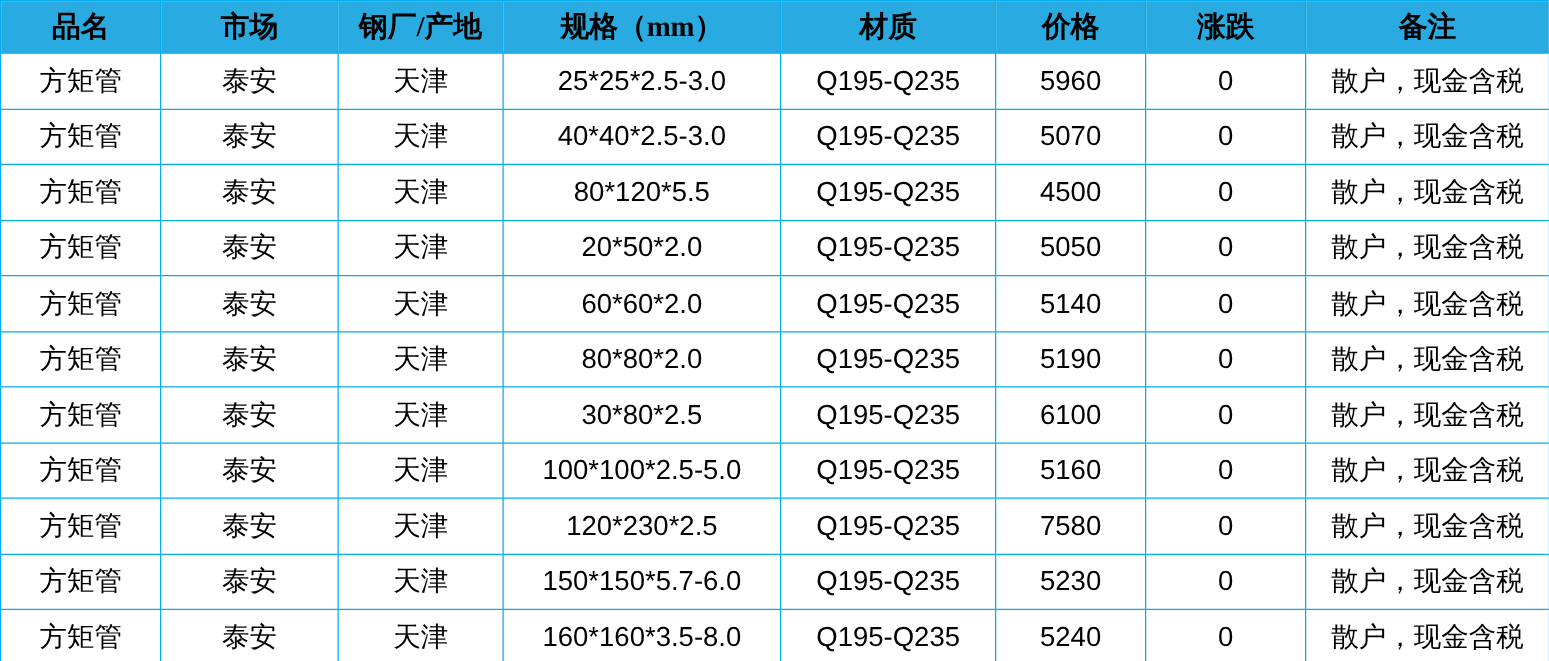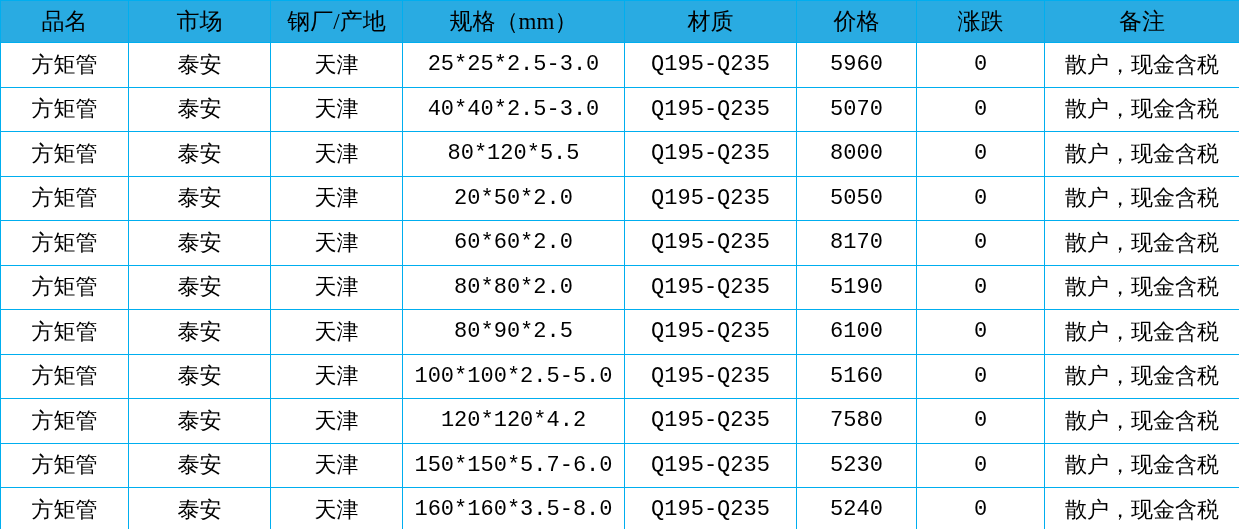--- a/index.html
+++ b/index.html
@@ -25,40 +25,40 @@
     vertical-align: middle;
     font-size: 22px;
     color: #000000;
     padding: 0;
     white-space: nowrap;
     overflow: hidden;
   }
   table.price-table thead th {
     background: #29abe2;
     height: 41px;
-    font-weight: normal;
+    font-weight: bold;
     font-size: 23px;
     color: #000000;
   }
   table.price-table tbody td {
     background: #ffffff;
     height: 43.5px;
   }
   
   col.c0 { width: 128px; }
   col.c1 { width: 142px; }
   col.c2 { width: 132px; }
   col.c3 { width: 222px; }
   col.c4 { width: 172px; }
   col.c5 { width: 120px; }
   col.c6 { width: 128px; }
   col.c7 { width: 195px; }
 
   .num-cell {
-    font-family: Liberation Mono, monospace;
+    font-family: Liberation Sans, sans-serif;
   }
 </style>
 </head>
 <body>
 
 <table class="price-table">
   <colgroup>
     <col class="c0">
       <col class="c1">
       <col class="c2">
@@ -100,79 +100,79 @@
       <td class="num-cell">5070</td>
       <td class="num-cell">0</td>
       <td>散户，现金含税</td>
     </tr>
     <tr>
       <td>方矩管</td>
       <td>泰安</td>
       <td>天津</td>
       <td class="num-cell">80*120*5.5</td>
       <td class="num-cell">Q195-Q235</td>
-      <td class="num-cell">8000</td>
+      <td class="num-cell">4500</td>
       <td class="num-cell">0</td>
       <td>散户，现金含税</td>
     </tr>
     <tr>
       <td>方矩管</td>
       <td>泰安</td>
       <td>天津</td>
       <td class="num-cell">20*50*2.0</td>
       <td class="num-cell">Q195-Q235</td>
       <td class="num-cell">5050</td>
       <td class="num-cell">0</td>
       <td>散户，现金含税</td>
     </tr>
     <tr>
       <td>方矩管</td>
       <td>泰安</td>
       <td>天津</td>
       <td class="num-cell">60*60*2.0</td>
       <td class="num-cell">Q195-Q235</td>
-      <td class="num-cell">8170</td>
+      <td class="num-cell">5140</td>
       <td class="num-cell">0</td>
       <td>散户，现金含税</td>
     </tr>
     <tr>
       <td>方矩管</td>
       <td>泰安</td>
       <td>天津</td>
       <td class="num-cell">80*80*2.0</td>
       <td class="num-cell">Q195-Q235</td>
       <td class="num-cell">5190</td>
       <td class="num-cell">0</td>
       <td>散户，现金含税</td>
     </tr>
     <tr>
       <td>方矩管</td>
       <td>泰安</td>
       <td>天津</td>
-      <td class="num-cell">80*90*2.5</td>
+      <td class="num-cell">30*80*2.5</td>
       <td class="num-cell">Q195-Q235</td>
       <td class="num-cell">6100</td>
       <td class="num-cell">0</td>
       <td>散户，现金含税</td>
     </tr>
     <tr>
       <td>方矩管</td>
       <td>泰安</td>
       <td>天津</td>
       <td class="num-cell">100*100*2.5-5.0</td>
       <td class="num-cell">Q195-Q235</td>
       <td class="num-cell">5160</td>
       <td class="num-cell">0</td>
       <td>散户，现金含税</td>
     </tr>
     <tr>
       <td>方矩管</td>
       <td>泰安</td>
       <td>天津</td>
-      <td class="num-cell">120*120*4.2</td>
+      <td class="num-cell">120*230*2.5</td>
       <td class="num-cell">Q195-Q235</td>
       <td class="num-cell">7580</td>
       <td class="num-cell">0</td>
       <td>散户，现金含税</td>
     </tr>
     <tr>
       <td>方矩管</td>
       <td>泰安</td>
       <td>天津</td>
       <td class="num-cell">150*150*5.7-6.0</td>

